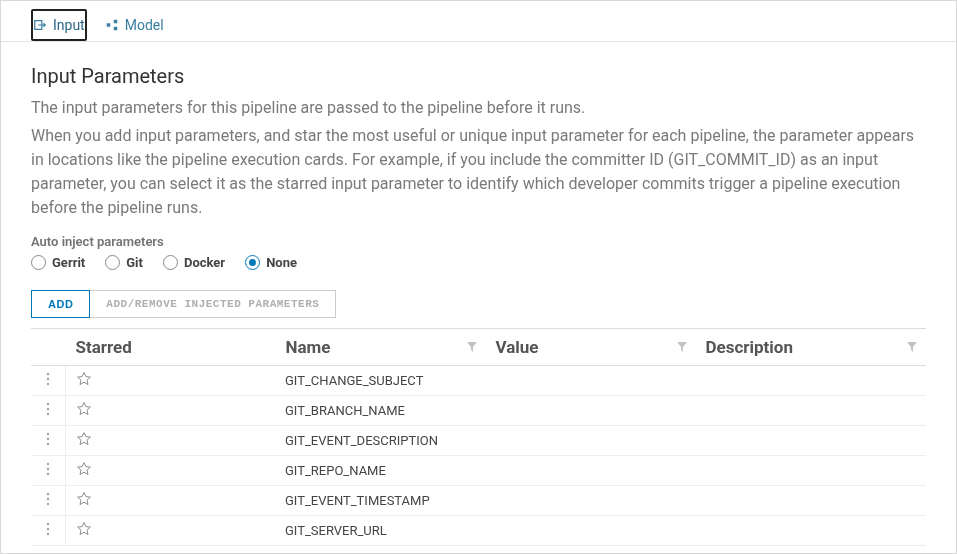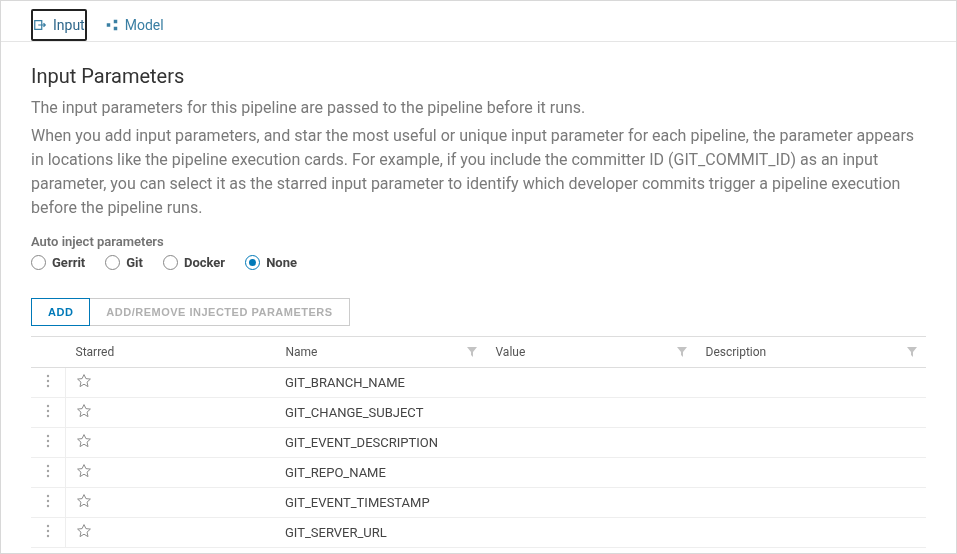--- a/index.html
+++ b/index.html
@@ -93,55 +93,56 @@
     content: "";
     width: 7px;
     height: 7px;
     border-radius: 50%;
     background: #0079b8;
   }
 
   
   .btn-bar {
     display: flex;
-    margin-top: 28px;
+    margin-top: 20px;
   }
   .btn {
     border: 1px solid #0079b8;
     background: #fff;
     color: #0079b8;
     font-size: 11px;
     font-weight: 600;
     letter-spacing: 0.5px;
     padding: 7px 16px;
     cursor: pointer;
   }
   .btn + .btn {
     border-left: none;
   }
   .btn.disabled {
     color: #b0b0b0;
     border-color: #ccc;
     cursor: default;
+    font-family: Liberation Mono, monospace;
   }
 
   
   .table-wrap {
     margin-top: 10px;
     border-top: 1px solid #ddd;
   }
   table {
     width: 100%;
     border-collapse: collapse;
     table-layout: fixed;
   }
   th {
     text-align: left;
-    font-size: 12px;
-    font-weight: 400;
+    font-size: 17px;
+    font-weight: 700;
     color: #555;
     border-bottom: 1px solid #ddd;
     border-right: 1px solid transparent;
     padding: 8px 10px;
     position: relative;
   }
   th.col-sep { border-left: 1px solid #eee; }
   .filter-icon {
     position: absolute;
     right: 8px;
@@ -276,34 +277,34 @@
       <tbody id="tbody">
           <tr>
             <td class="menu-cell"><svg class="vdots" viewBox="0 0 4 14">
                 <circle cx="2" cy="2" r="1.2" fill="#666"></circle>
                 <circle cx="2" cy="7" r="1.2" fill="#666"></circle>
                 <circle cx="2" cy="12" r="1.2" fill="#666"></circle>
               </svg></td>
             <td class="star-cell"><svg class="star-svg" viewBox="0 0 20 20">
                 <path d="M10 2l2.4 5 5.6.6-4.2 3.8 1.2 5.6L10 14l-5 3 1.2-5.6L2 7.6l5.6-.6z"></path>
               </svg></td>
+            <td>GIT_CHANGE_SUBJECT</td>
+            <td></td>
+            <td></td>
+          </tr>
+          <tr>
+            <td class="menu-cell"><svg class="vdots" viewBox="0 0 4 14">
+                <circle cx="2" cy="2" r="1.2" fill="#666"></circle>
+                <circle cx="2" cy="7" r="1.2" fill="#666"></circle>
+                <circle cx="2" cy="12" r="1.2" fill="#666"></circle>
+              </svg></td>
+            <td class="star-cell"><svg class="star-svg" viewBox="0 0 20 20">
+                <path d="M10 2l2.4 5 5.6.6-4.2 3.8 1.2 5.6L10 14l-5 3 1.2-5.6L2 7.6l5.6-.6z"></path>
+              </svg></td>
             <td>GIT_BRANCH_NAME</td>
-            <td></td>
-            <td></td>
-          </tr>
-          <tr>
-            <td class="menu-cell"><svg class="vdots" viewBox="0 0 4 14">
-                <circle cx="2" cy="2" r="1.2" fill="#666"></circle>
-                <circle cx="2" cy="7" r="1.2" fill="#666"></circle>
-                <circle cx="2" cy="12" r="1.2" fill="#666"></circle>
-              </svg></td>
-            <td class="star-cell"><svg class="star-svg" viewBox="0 0 20 20">
-                <path d="M10 2l2.4 5 5.6.6-4.2 3.8 1.2 5.6L10 14l-5 3 1.2-5.6L2 7.6l5.6-.6z"></path>
-              </svg></td>
-            <td>GIT_CHANGE_SUBJECT</td>
             <td></td>
             <td></td>
           </tr>
           <tr>
             <td class="menu-cell"><svg class="vdots" viewBox="0 0 4 14">
                 <circle cx="2" cy="2" r="1.2" fill="#666"></circle>
                 <circle cx="2" cy="7" r="1.2" fill="#666"></circle>
                 <circle cx="2" cy="12" r="1.2" fill="#666"></circle>
               </svg></td>
             <td class="star-cell"><svg class="star-svg" viewBox="0 0 20 20">

